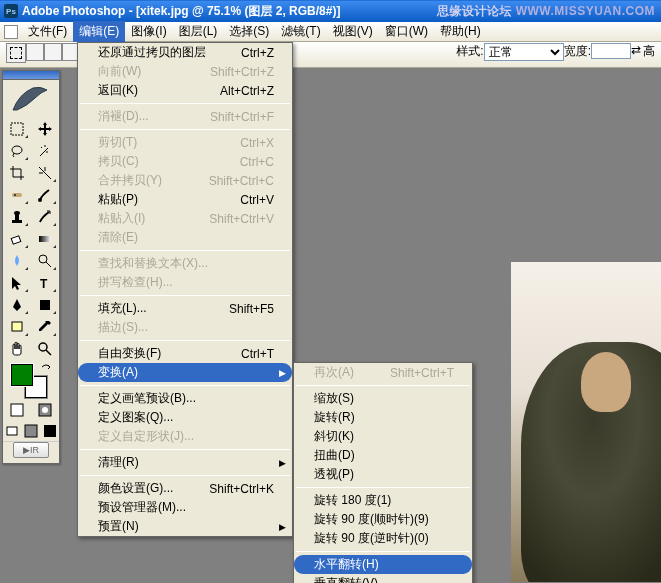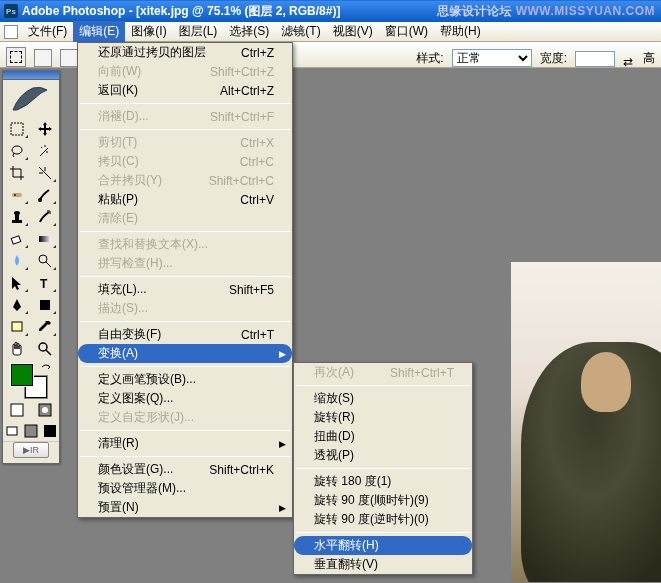--- a/index.html
+++ b/index.html
@@ -8,21 +8,21 @@
 .titlebar { height: 22px; background: linear-gradient(to bottom, #0a5bc4, #3b8af0 5%, #0a5bc4); color: #fff; display: flex; align-items: center; padding: 0 4px; font-weight: bold; }
 .titlebar .icon-ps { width: 14px; height: 14px; background: #0a3d62; border-radius: 2px; margin-right: 4px; display: inline-flex; align-items: center; justify-content: center; color: #a0c8f0; font-size: 8px; font-weight: bold; }
 .watermark { position: absolute; right: 6px; top: 3px; color: #d0d0f0; font-size: 11px; letter-spacing: 0.5px; }
 .watermark .sub { font-size: 12px; color: #b0b0e0; }
 
 .menubar { height: 20px; background: linear-gradient(#fefefe, #ece9d8); border-bottom: 1px solid #aca899; display: flex; align-items: center; padding-left: 4px; }
 .menubar .doc-icon { width: 14px; height: 14px; background: #fff; border: 1px solid #888; margin-right: 4px; }
 .menubar .item { padding: 2px 6px; cursor: default; }
 .menubar .item.open { background: #316ac5; color: #fff; }
 
-.optionsbar { height: 26px; background: linear-gradient(#fefefe, #ece9d8); border-top: 1px solid #fff; border-bottom: 1px solid #aca899; display: flex; align-items: flex-end; padding: 0 6px; gap: 8px; }
+.optionsbar { height: 26px; background: linear-gradient(#fefefe, #ece9d8); border-top: 1px solid #fff; border-bottom: 1px solid #aca899; display: flex; align-items: flex-start; padding: 0 6px; }
 .optionsbar .tool-icon { width: 20px; height: 20px; border: 1px solid #888; background: #f0f0f0; position: relative; }
 .optionsbar .tool-icon::after { content: ''; position: absolute; left: 3px; top: 3px; width: 10px; height: 10px; border: 1px dashed #000; }
 .optionsbar .mini-btn { width: 18px; height: 18px; border: 1px solid #888; background: #f4f4f4; }
 .optionsbar .lbl { color: #000; }
 .optionsbar select { height: 18px; font-size: 12px; border: 1px solid #7f9db9; background: #fff; }
 .optionsbar input { height: 16px; width: 40px; border: 1px solid #7f9db9; background: #fff; font-size: 11px; }
 .optionsbar .swap { width: 12px; height: 12px; display: inline-block; }
 
 .toolbox { position: absolute; left: 2px; top: 70px; width: 58px; background: #ece9d8; border: 1px solid #666; box-shadow: 1px 1px 2px rgba(0,0,0,0.3); }
 .toolbox .tb-header { height: 9px; background: linear-gradient(#316ac5, #6a9ae0); border-bottom: 1px solid #666; }
@@ -328,20 +328,24 @@
     </div>
     <div class="row disabled">
       <span>合并拷贝(Y)</span>
       <span>Shift+Ctrl+C</span>
     </div>
     <div class="row">
       <span>粘贴(P)</span>
       <span>Ctrl+V</span>
     </div>
     <div class="row disabled">
+      <span>粘贴入(I)</span>
+      <span>Shift+Ctrl+V</span>
+    </div>
+    <div class="row disabled">
       <span>清除(E)</span>
     </div>
     <div class="sep"></div>
     <div class="row disabled">
       <span>查找和替换文本(X)...</span>
     </div>
     <div class="row disabled">
       <span>拼写检查(H)...</span>
     </div>
     <div class="sep"></div>
@@ -395,20 +399,23 @@
       <span>Shift+Ctrl+T</span>
     </div>
     <div class="sep"></div>
     <div class="row">
       <span>缩放(S)</span>
     </div>
     <div class="row">
       <span>旋转(R)</span>
     </div>
     <div class="row">
+      <span>斜切(K)</span>
+    </div>
+    <div class="row">
       <span>扭曲(D)</span>
     </div>
     <div class="row">
       <span>透视(P)</span>
     </div>
     <div class="sep"></div>
     <div class="row">
       <span>旋转 180 度(1)</span>
     </div>
     <div class="row">

